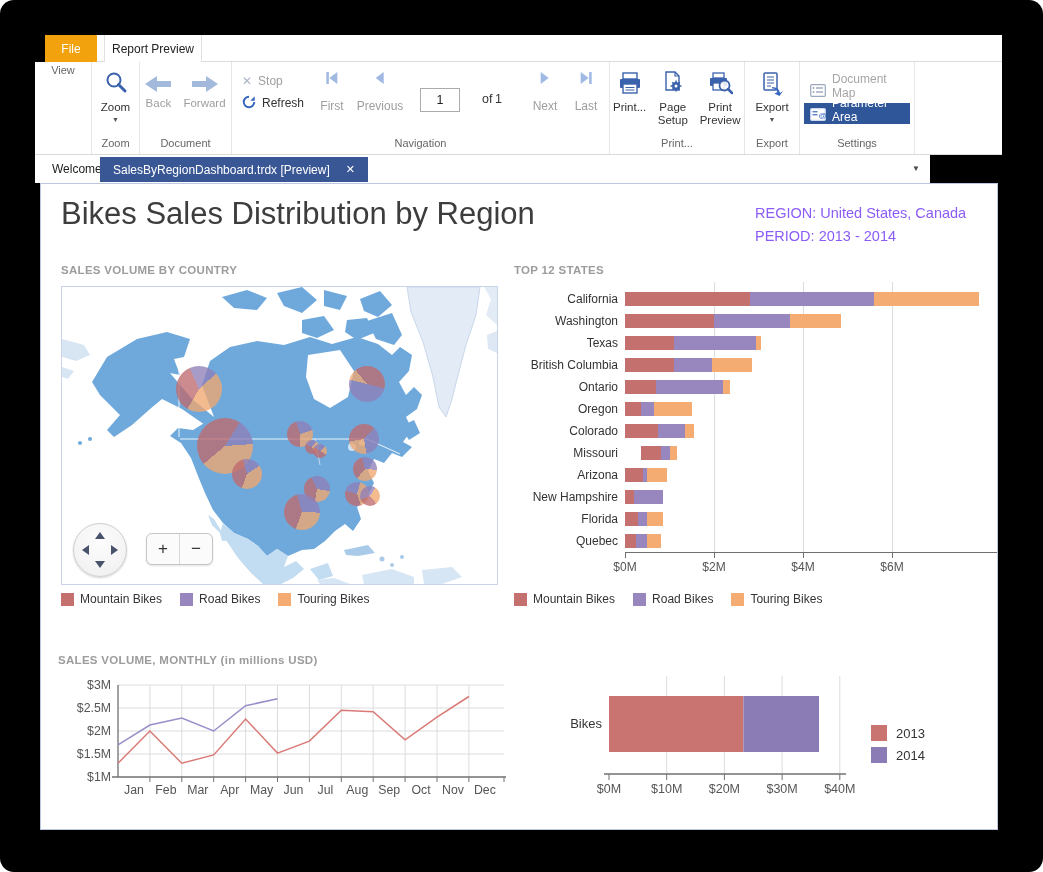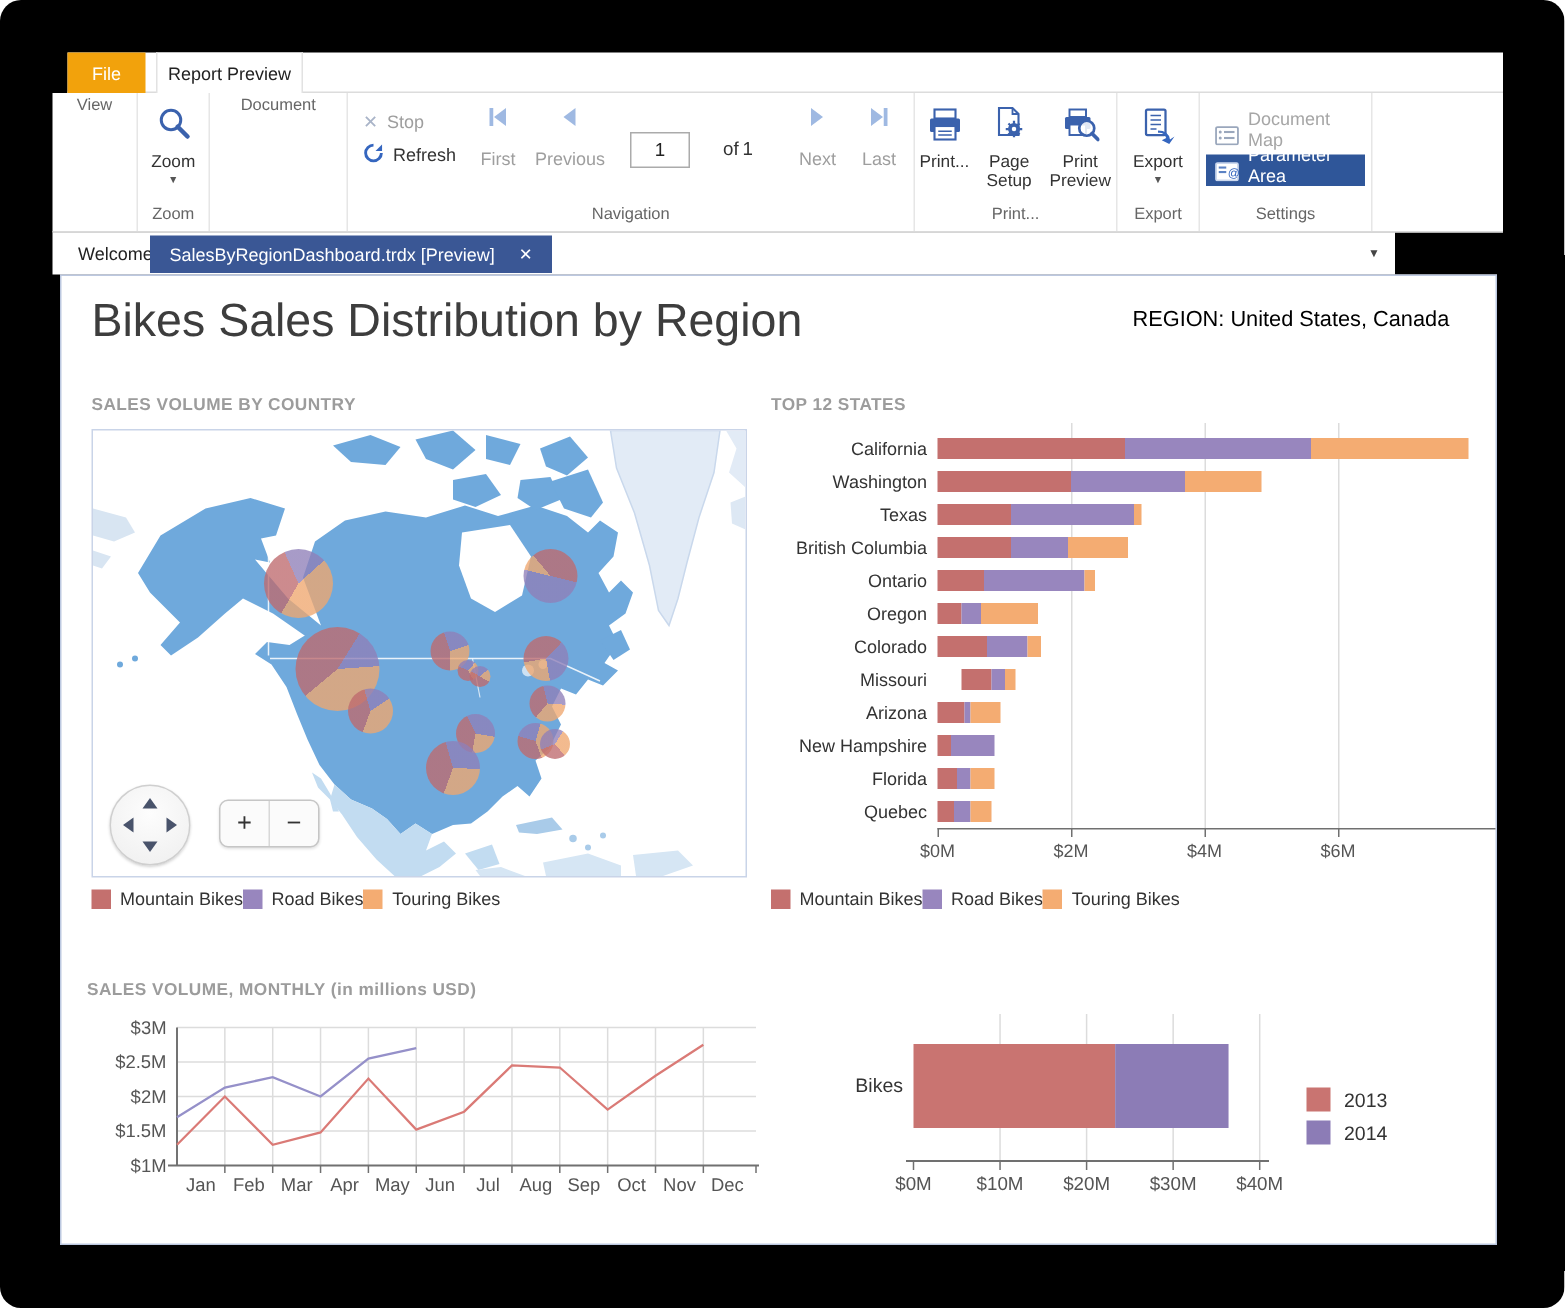--- a/index.html
+++ b/index.html
@@ -36,39 +36,39 @@
   
   .tabstrip{position:absolute;left:35px;top:155px;width:895px;height:28px;background:#fff;}
   .welcome{position:absolute;left:5px;top:0;height:100%;display:flex;align-items:center;padding:0 12px;font-size:12px;color:#222;}
   .activetab{position:absolute;left:65px;top:2px;height:25px;background:#3A5795;color:#fff;
              display:flex;align-items:center;gap:16px;padding:0 13px;font-size:12px;}
   .closex{font-size:11px;color:#fff;}
   .stripdd{position:absolute;right:10px;top:9px;font-size:8px;color:#444;}
   
   .panel{position:absolute;left:40px;top:183px;width:958px;height:647px;background:#fff;border:1px solid #BCC8E0;box-sizing:border-box;overflow:hidden;}
   .rtitle{position:absolute;left:20px;top:12px;font-size:31px;font-weight:300;color:#3D3D3D;}
-  .params{position:absolute;left:714px;top:18px;font-size:14.5px;color:#000000;line-height:23px;}
+  .params{position:absolute;left:714px;top:18px;font-size:14.5px;color:#8b5cf6;line-height:23px;}
   .h{position:absolute;font-size:11.5px;font-weight:bold;color:#9C9C9C;letter-spacing:0.3px;}
   
   .mapbox{position:absolute;left:20px;top:102px;width:435px;height:297px;border:1px solid #C9D4E8;box-sizing:content-box;}
   .mapbox svg{position:absolute;left:0;top:0;}
   .map-pies{position:absolute;left:0;top:0;width:100%;height:100%;}
   .pie{position:absolute;border-radius:50%;opacity:0.78;}
   .pan{position:absolute;left:11px;top:236px;width:52px;height:52px;border-radius:50%;
        background:radial-gradient(circle at 50% 35%, #FDFDFD, #EEEEEE);border:1px solid #CFCFCF;box-shadow:0 1px 2px rgba(0,0,0,0.18);}
   .pan div{position:absolute;width:0;height:0;}
   .pan-up{left:21px;top:8px;border-left:5px solid transparent;border-right:5px solid transparent;border-bottom:7px solid #49536B;}
   .pan-down{left:21px;bottom:8px;border-left:5px solid transparent;border-right:5px solid transparent;border-top:7px solid #49536B;}
   .pan-left{left:8px;top:21px;border-top:5px solid transparent;border-bottom:5px solid transparent;border-right:7px solid #49536B;}
   .pan-right{right:8px;top:21px;border-top:5px solid transparent;border-bottom:5px solid transparent;border-left:7px solid #49536B;}
   .zoomctl{position:absolute;left:84px;top:246px;display:flex;border:1px solid #C6C6C6;border-radius:6px;background:#FBFBFB;box-shadow:0 1px 2px rgba(0,0,0,0.12);}
   .zbtn{width:32px;height:30px;display:flex;align-items:center;justify-content:center;font-size:17px;color:#333;}
   .zbtn + .zbtn{border-left:1px solid #D8D8D8;}
   
-  .legend{position:absolute;top:408px;display:flex;align-items:flex-end;font-size:12px;color:#333;}
+  .legend{position:absolute;top:408px;display:flex;gap:18px;align-items:flex-end;font-size:12px;color:#333;}
   .leg{display:flex;align-items:center;gap:6px;}
   .sw{width:13px;height:13px;display:inline-block;}
   
   .t12{position:absolute;left:473px;top:94px;width:487px;height:300px;}
   .t12-grid{position:absolute;top:4px;height:270px;width:1px;background:#DCDCDC;}
   .t12-axis{position:absolute;left:111px;top:274px;width:374px;height:1px;background:#707070;}
   .t12-tick{position:absolute;top:274px;height:6px;width:1px;background:#707070;}
   .t12-ticklabel{position:absolute;top:282px;width:50px;text-align:center;font-size:12px;color:#555;}
   .t12-row{position:absolute;left:0;width:100%;height:22px;display:flex;align-items:center;z-index:1;}
   .t12-label{width:104px;text-align:right;padding-right:7px;font-size:12px;color:#333;flex-shrink:0;}
@@ -104,20 +104,38 @@
             </svg>
           </span>
           <span class="lbl">Zoom</span>
           <span class="dd">▼</span>
         </div>
       </div>
       <div class="rgroup-label">Zoom</div>
     </div>
 
     <div class="rgroup" style="width:92px">
+      <div class="rgroup-content">
+        <div class="bigbtn">
+          <span style="padding-top:6px;">
+            <svg width="26" height="16" viewBox="0 0 26 16">
+                <polygon points="12,0 12,5 26,5 26,11 12,11 12,16 0,8" fill="#A3B9DC"></polygon>
+              </svg>
+          </span>
+          <span class="lbl dim">Back</span>
+        </div>
+        <div class="bigbtn">
+          <span style="padding-top:6px;">
+            <svg width="26" height="16" viewBox="0 0 26 16">
+                <polygon points="14,0 14,5 0,5 0,11 14,11 14,16 26,8" fill="#A3B9DC"></polygon>
+              </svg>
+          </span>
+          <span class="lbl dim">Forward</span>
+        </div>
+      </div>
       <div class="rgroup-label">Document</div>
     </div>
 
     <div class="rgroup" style="width:378px">
       <div class="rgroup-content" style="display:block;">
         <div class="navstack">
           <div class="smallbtn">
             <span class="stopx">✕</span>
             <span class="dim">Stop</span>
           </div>
@@ -267,20 +285,21 @@
       <span>SalesByRegionDashboard.trdx [Preview]</span>
       <span class="closex">✕</span>
     </div>
     <div class="stripdd">▼</div>
   </div>
 
   <div class="panel">
     <div class="rtitle">Bikes Sales Distribution by Region</div>
     <div class="params">
       <div>REGION: United States, Canada</div>
+      <div>PERIOD: 2013 - 2014</div>
     </div>
 
     <div class="h" style="left:20px;top:80px">SALES VOLUME BY COUNTRY</div>
     <div class="h" style="left:473px;top:80px">TOP 12 STATES</div>
     <div class="h" style="left:17px;top:470px">SALES VOLUME, MONTHLY (in millions USD)</div>
 
     <div class="mapbox">
       <svg viewBox="0 0 435 297" width="435" height="297">
         <path d="M345,0 L418,0 L414,28 L404,58 L396,88 L390,112 L384,130 L377,120 L371,90 L361,55 L349,25 Z" fill="#E2EBF6" stroke="#C9D8EC" stroke-width="1"></path>
         <path d="M422,0 L435,0 L435,38 L424,28 L429,12 Z" fill="#E2EBF6"></path>

